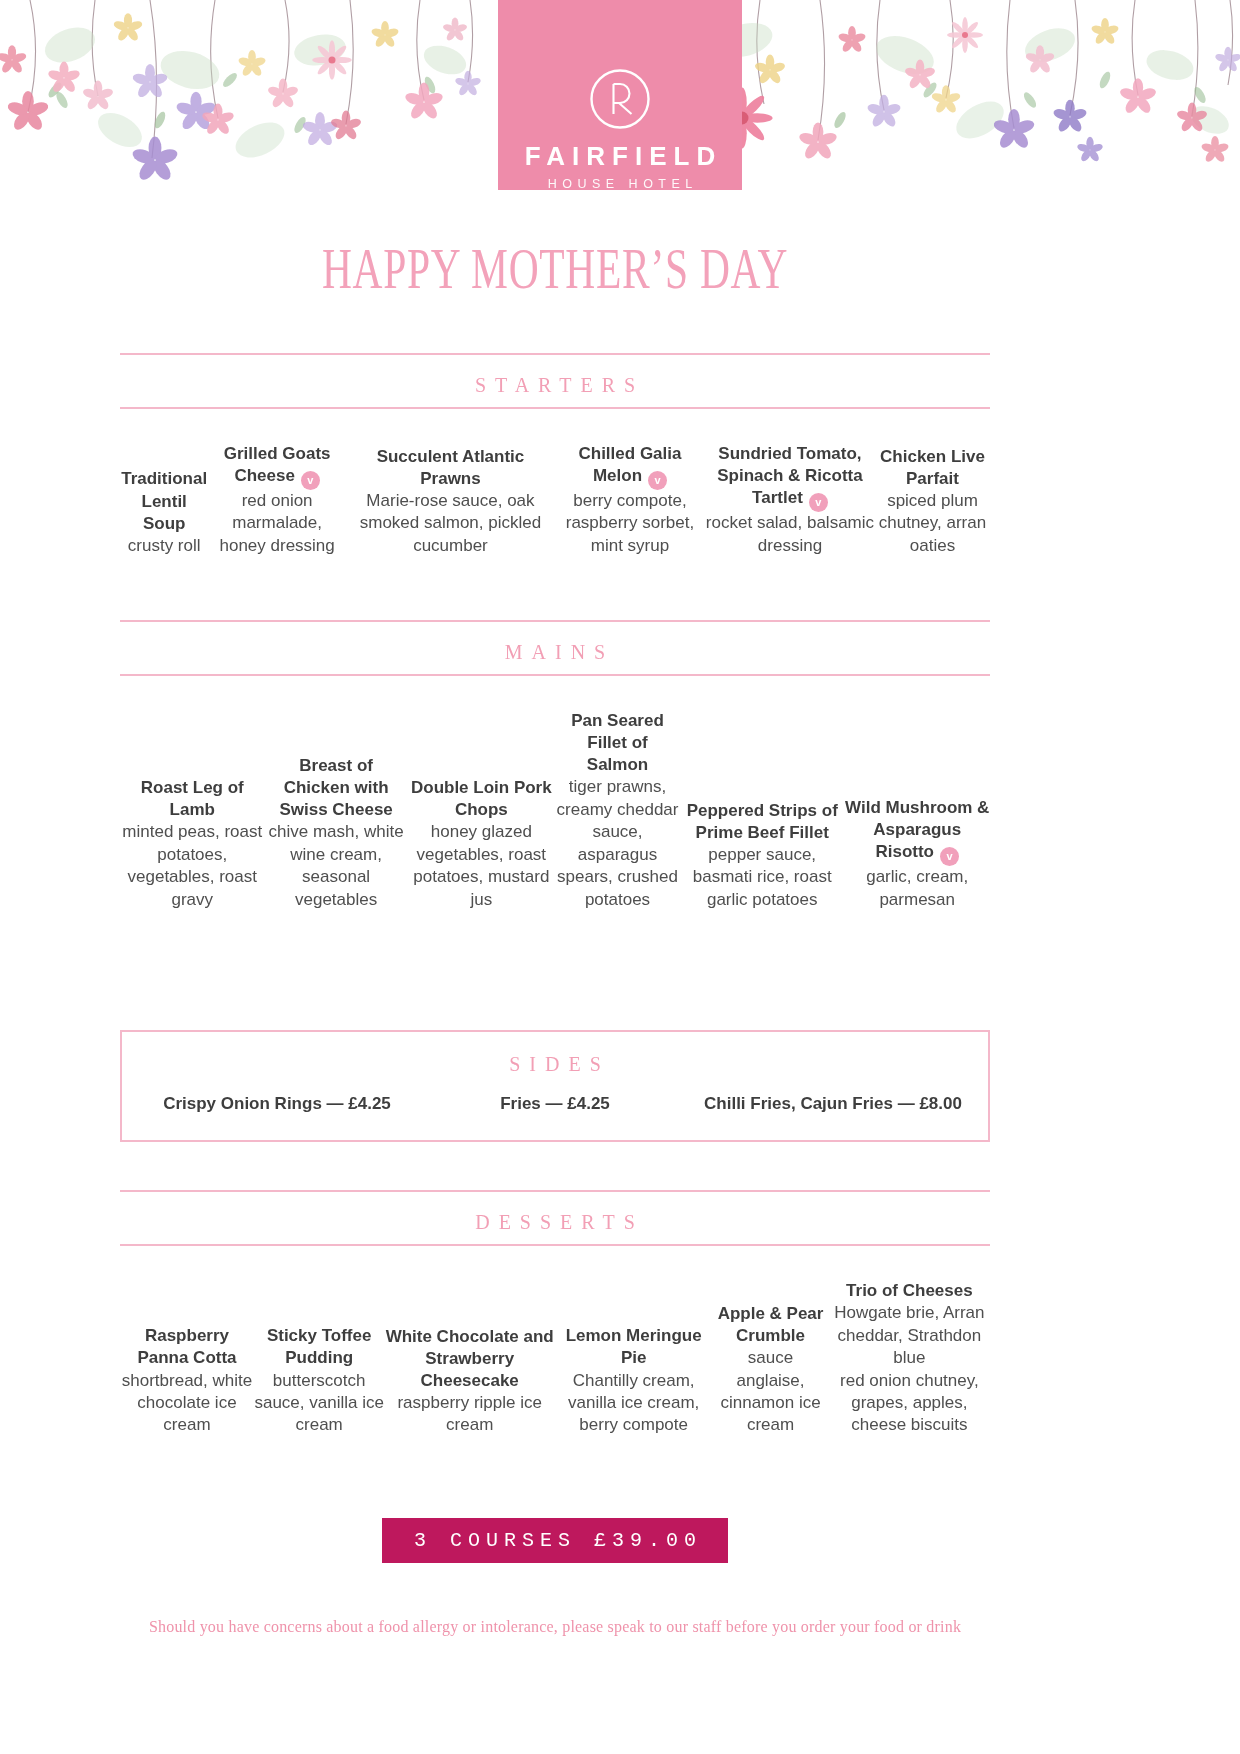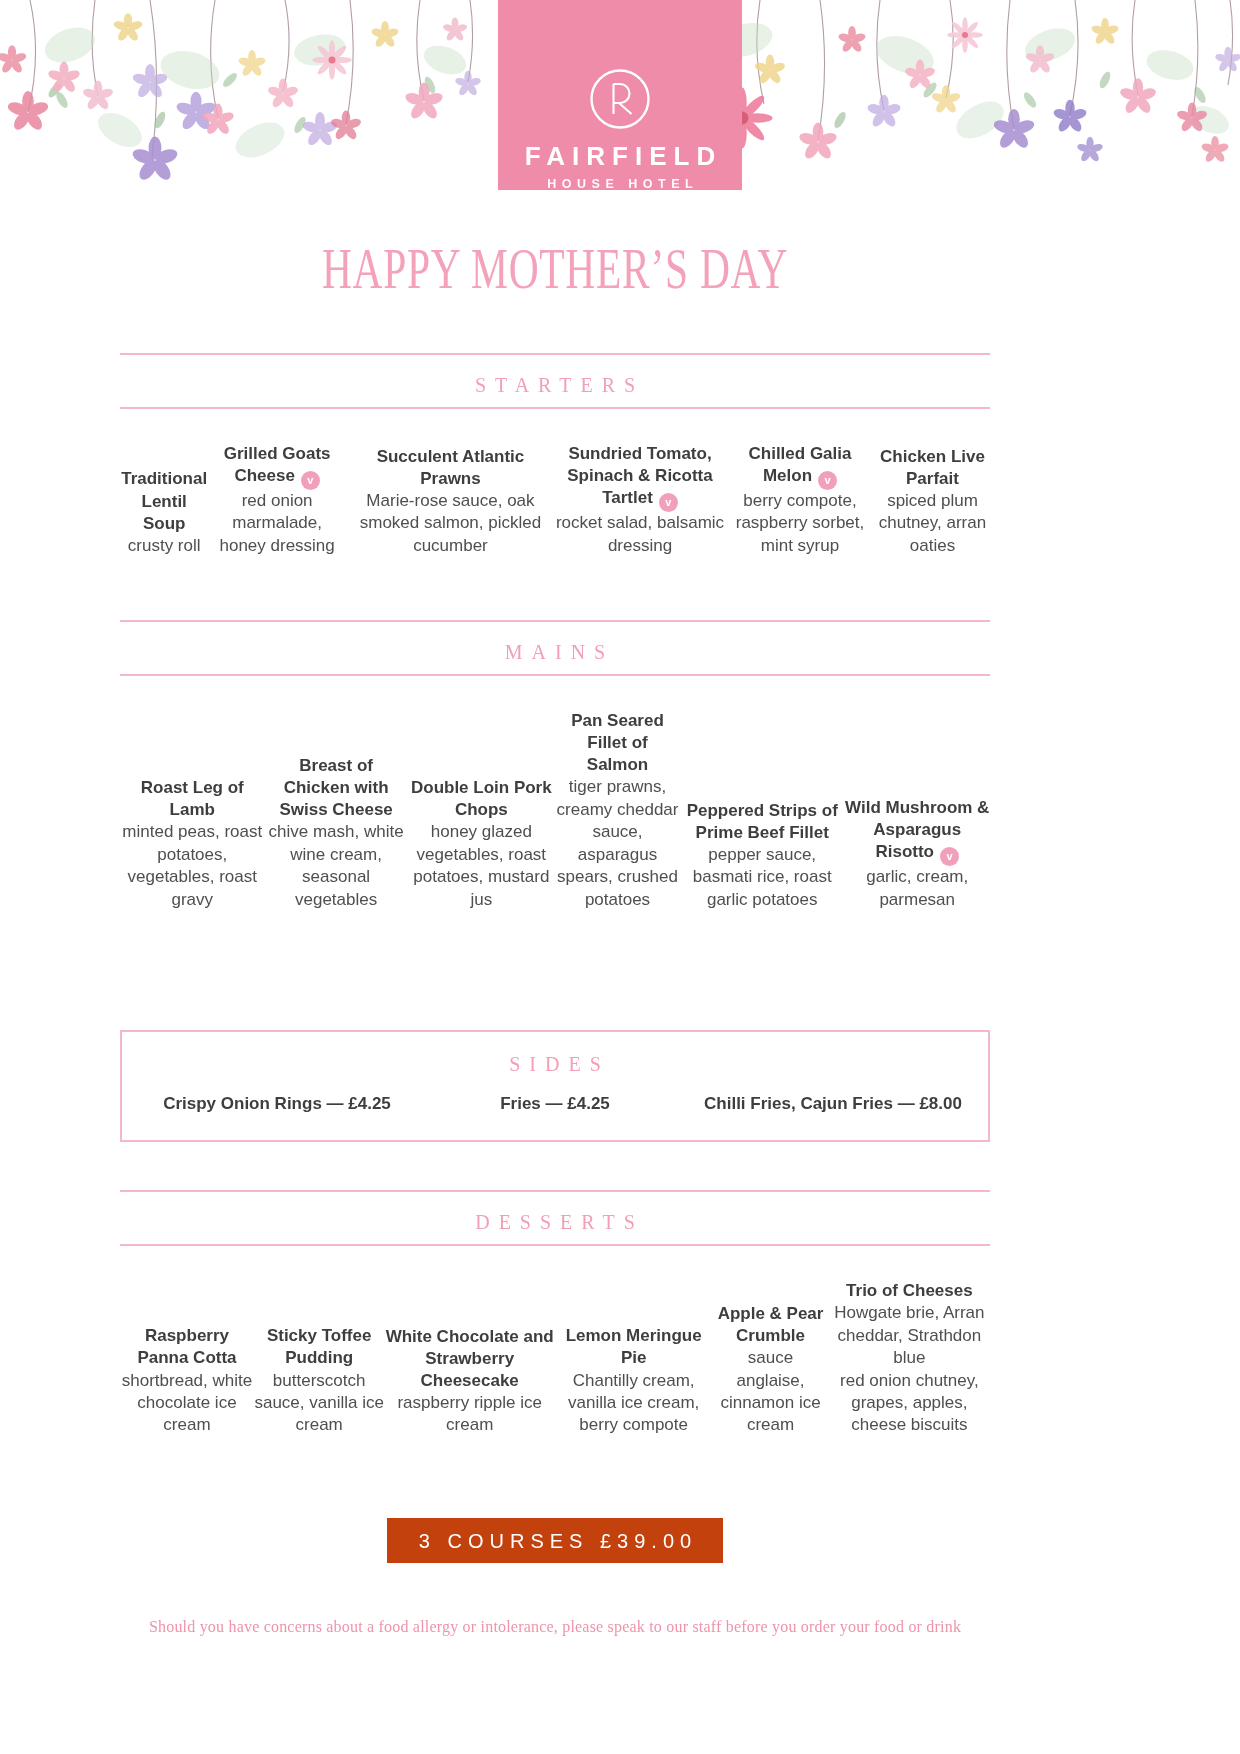--- a/index.html
+++ b/index.html
@@ -20,21 +20,21 @@
     position:absolute; top:0; left:50%; transform:translateX(-50%);
     width:244px; height:190px; background:#ee8caa;
     display:flex; flex-direction:column; align-items:center; justify-content:flex-end;
   }
   .logo-circle { width:64px; height:64px; margin-bottom:12px; }
   .brand-name {
     color:#fff; font-weight:700; font-size:26px; letter-spacing:7px;
     text-indent:7px; line-height:1;
   }
   .brand-sub {
-    color:#fff; font-weight:700; font-size:12.5px; letter-spacing:5.5px;
+    color:#fff; font-weight:400; font-size:12.5px; letter-spacing:5.5px;
     text-indent:5.5px; margin-top:9px; line-height:1; opacity:.95;
   }
 
   
   .page-title {
     margin-top:44px; text-align:center;
     font-family:"Liberation Serif","DejaVu Serif",serif;
     font-weight:400; font-size:56px; letter-spacing:1px;
     color:#f3a2ba; transform:scaleX(.74); transform-origin:50% 50%;
     line-height:1.05; white-space:nowrap;
@@ -68,22 +68,22 @@
   .sides-box {
     border:2px solid #f4b8ca; margin-top:96px;
     padding:20px 16px 26px; text-align:center;
   }
   .sides-row { display:grid; grid-template-columns:1fr 1fr 1fr; margin-top:18px; align-items:center; }
   .side-item { font-size:17px; font-weight:700; color:#3e3e3e; }
 
   
   .offer-banner {
     display:block; width:fit-content; margin:58px auto 0;
-    background:#c2410c; color:#ffffff;
-    font-family:Liberation Sans, sans-serif;
+    background:#be185d; color:#ffffff;
+    font-family:Liberation Mono, monospace;
     font-size:20px; font-weight:500; letter-spacing:6px; text-indent:6px;
     padding:12px 26px 11px; line-height:1.1;
   }
 
   
   .allergy-note {
     margin-top:54px; text-align:center;
     font-family:"Liberation Serif","DejaVu Serif",serif;
     font-size:16px; color:#ef93ab; letter-spacing:.2px; line-height:1.3;
   }
@@ -235,26 +235,26 @@
           <div class="dish-name"><span>Grilled Goats Cheese</span><span class="vbadge">v</span></div>
           <div class="dish-desc">red onion marmalade, honey dressing</div>
         </div>
         <div class="dish">
           <div class="dish-name"><span>Succulent Atlantic Prawns</span></div>
           <div class="dish-desc">Marie-rose sauce, oak smoked salmon, pickled cucumber</div>
         </div>
       </div>
       <div class="col">
         <div class="dish">
+          <div class="dish-name"><span>Chilled Galia Melon</span><span class="vbadge">v</span></div>
+          <div class="dish-desc">berry compote, raspberry sorbet, mint syrup</div>
+        </div>
+        <div class="dish">
           <div class="dish-name"><span>Sundried Tomato, Spinach &amp; Ricotta Tartlet</span><span class="vbadge">v</span></div>
           <div class="dish-desc">rocket salad, balsamic dressing</div>
-        </div>
-        <div class="dish">
-          <div class="dish-name"><span>Chilled Galia Melon</span><span class="vbadge">v</span></div>
-          <div class="dish-desc">berry compote, raspberry sorbet, mint syrup</div>
         </div>
         <div class="dish">
           <div class="dish-name"><span>Chicken Live Parfait</span></div>
           <div class="dish-desc">spiced plum chutney, arran oaties</div>
         </div>
       </div>
     </div>
   </section>
 
   <section>

